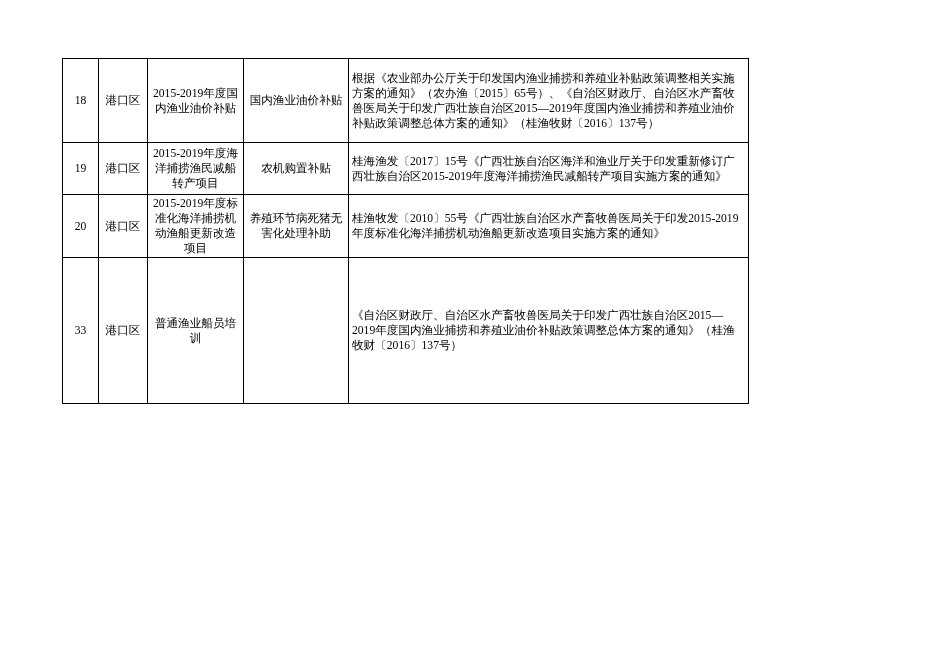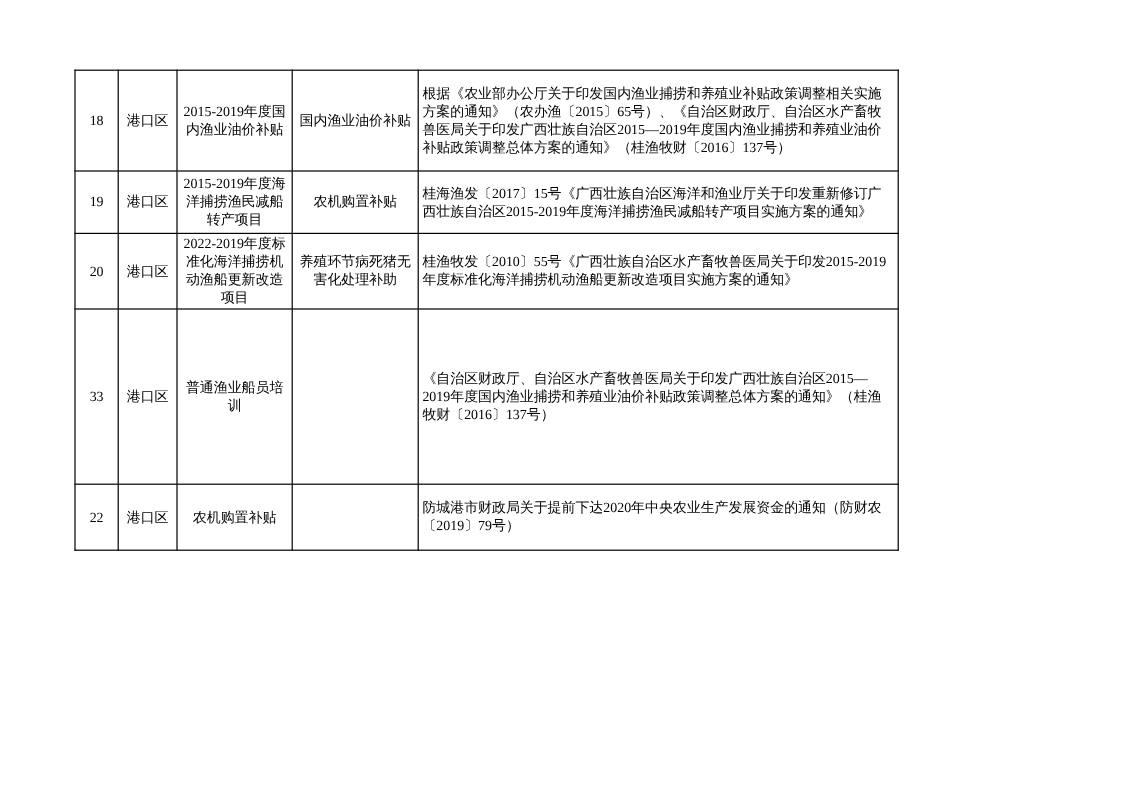--- a/index.html
+++ b/index.html
@@ -71,33 +71,26 @@
       <tr class="r1">
         <td class="c-num">19</td>
         <td class="c-dist">港口区</td>
         <td class="c-proj">2015-2019年度海洋捕捞渔民减船转产项目</td>
         <td class="c-sub">农机购置补贴</td>
         <td class="c-basis">桂海渔发〔2017〕15号《广西壮族自治区海洋和渔业厅关于印发重新修订广西壮族自治区2015-2019年度海洋捕捞渔民减船转产项目实施方案的通知》</td>
       </tr>
       <tr class="r2">
         <td class="c-num">20</td>
         <td class="c-dist">港口区</td>
-        <td class="c-proj">2022-2019年度标准化海洋捕捞机动渔船更新改造项目</td>
+        <td class="c-proj">2015-2019年度标准化海洋捕捞机动渔船更新改造项目</td>
         <td class="c-sub">养殖环节病死猪无害化处理补助</td>
         <td class="c-basis">桂渔牧发〔2010〕55号《广西壮族自治区水产畜牧兽医局关于印发2015-2019年度标准化海洋捕捞机动渔船更新改造项目实施方案的通知》</td>
       </tr>
       <tr class="r3">
         <td class="c-num">33</td>
         <td class="c-dist">港口区</td>
         <td class="c-proj">普通渔业船员培训</td>
         <td class="c-sub"></td>
         <td class="c-basis">《自治区财政厅、自治区水产畜牧兽医局关于印发广西壮族自治区2015—2019年度国内渔业捕捞和养殖业油价补贴政策调整总体方案的通知》（桂渔牧财〔2016〕137号）</td>
       </tr>
-      <tr class="r4">
-        <td class="c-num">22</td>
-        <td class="c-dist">港口区</td>
-        <td class="c-proj">农机购置补贴</td>
-        <td class="c-sub"></td>
-        <td class="c-basis">防城港市财政局关于提前下达2020年中央农业生产发展资金的通知（防财农〔2019〕79号）</td>
-      </tr>
     </tbody>
   </table>
 </div>
 
 </body></html>

